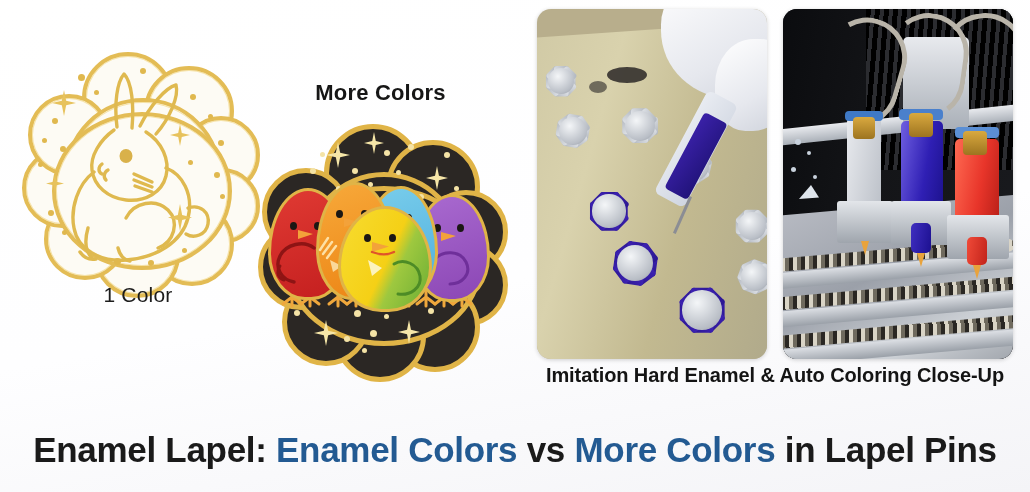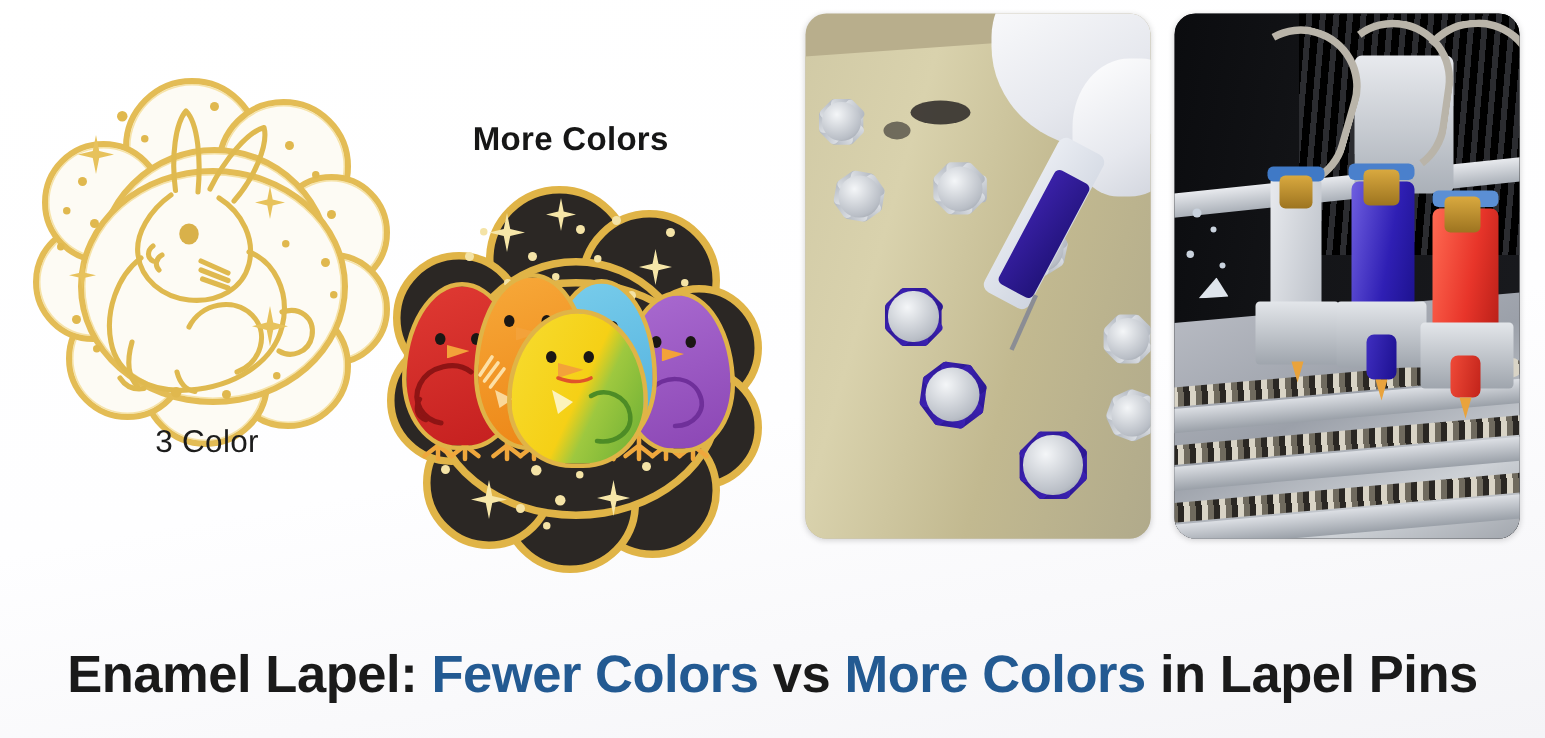--- a/index.html
+++ b/index.html
@@ -169,21 +169,21 @@
     <span class="dot gold" style="left:38px;top:94px;width:6px;height:6px;"></span>
     <span class="dot gold" style="left:16px;top:110px;width:5px;height:5px;"></span>
     <span class="dot gold" style="left:26px;top:158px;width:6px;height:6px;"></span>
     <span class="dot gold" style="left:40px;top:178px;width:5px;height:5px;"></span>
     <span class="dot gold" style="left:92px;top:206px;width:7px;height:7px;"></span>
     <span class="dot gold" style="left:126px;top:208px;width:6px;height:6px;"></span>
     <span class="dot gold" style="left:160px;top:196px;width:5px;height:5px;"></span>
     <span class="dot gold" style="left:166px;top:108px;width:5px;height:5px;"></span>
   </div>
 
-  <div class="label-1color">3 Color</div>
+  <div class="label-1color">1 Color</div>
 
   <div class="label-more">More Colors</div>
 
   <div class="pin-wrap" id="chicks-pin">
     <div class="scallop">
       <span class="dark-lobe" style="left:66px;top:0px;width:88px;height:88px;"></span>
       <span class="dark-lobe" style="left:128px;top:16px;width:84px;height:84px;"></span>
       <span class="dark-lobe" style="left:166px;top:66px;width:74px;height:74px;"></span>
       <span class="dark-lobe" style="left:168px;top:120px;width:72px;height:72px;"></span>
       <span class="dark-lobe" style="left:132px;top:158px;width:80px;height:80px;"></span>
@@ -477,22 +477,23 @@
     </div>
     <div class="disp-tip" style="left:190px;top:256px;"></div>
 
     <span style="position:absolute;left:12px;top:130px;width:6px;height:6px;background:#c9d2dd;border-radius:50%;"></span>
     <span style="position:absolute;left:24px;top:142px;width:4px;height:4px;background:#c9d2dd;border-radius:50%;"></span>
     <span style="position:absolute;left:8px;top:158px;width:5px;height:5px;background:#c9d2dd;border-radius:50%;"></span>
     <span style="position:absolute;left:30px;top:166px;width:4px;height:4px;background:#c9d2dd;border-radius:50%;"></span>
     <span style="position:absolute;left:16px;top:176px;width:20px;height:14px;background:#dfe5ec;clip-path:polygon(0 100%,60% 0,100% 90%);"></span>
   </div>
 
+  <div class="caption-photos">Imitation Hard Enamel &amp; Auto Coloring Close-Up</div>
 
   <div class="title">
     <span>Enamel Lapel:</span>
-    <span class="blue">Fewer Colors</span>
+    <span class="blue">Enamel Colors</span>
     <span>vs</span>
     <span class="blue">More Colors</span>
     <span>in Lapel Pins</span>
   </div>
 
 </div>
 
 </body></html>

